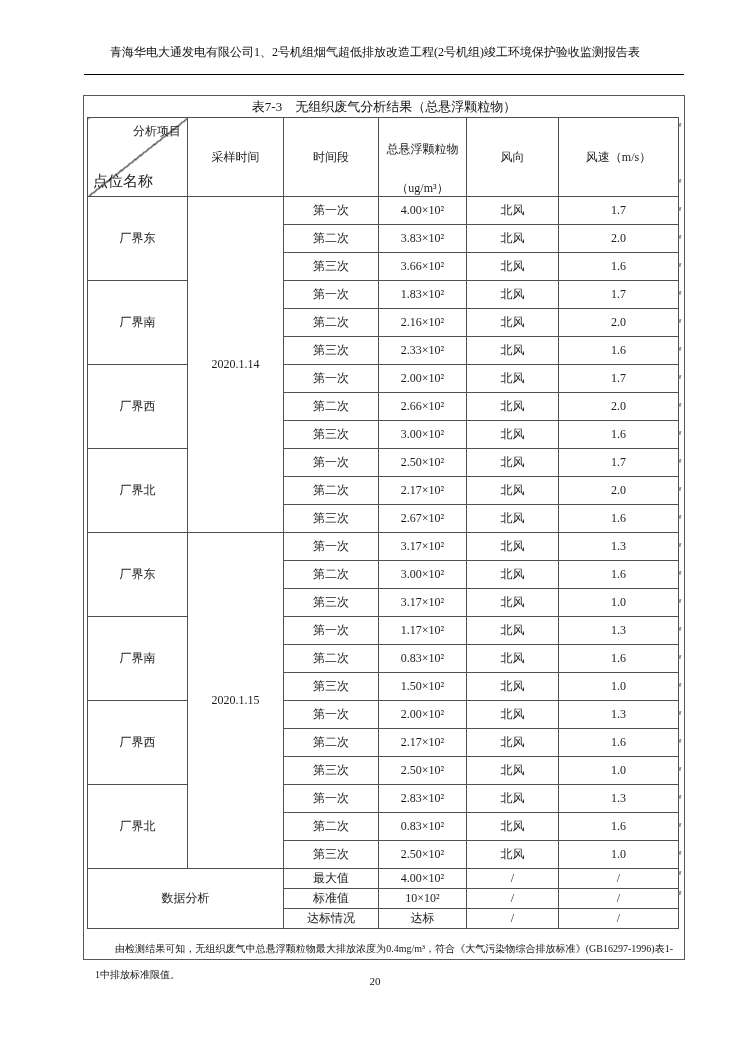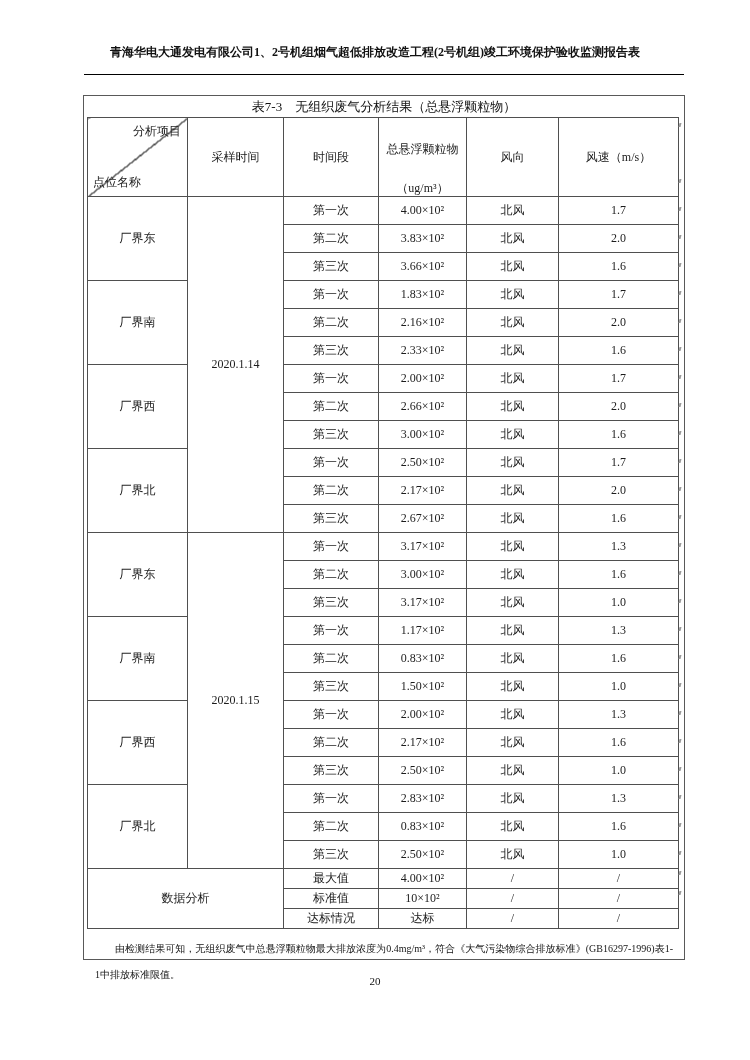--- a/index.html
+++ b/index.html
@@ -3,21 +3,21 @@
 <meta charset="utf-8">
 <style>
   html,body{margin:0;padding:0;}
   body{
     width:750px;height:1060px;background:#ffffff;position:relative;
     font-family:"Liberation Serif","DejaVu Serif",serif;color:#1c1c1c;
     -webkit-font-smoothing:antialiased;
   }
   .doc-header{
     position:absolute;top:44px;left:0;width:750px;text-align:center;
-    font-size:12px;color:#111;letter-spacing:0px;white-space:nowrap;font-weight:bold;
+    font-size:12px;color:#111;letter-spacing:0px;white-space:nowrap;
   }
   .header-rule{
     position:absolute;top:74px;left:84px;width:600px;border-top:1.5px solid #000;
   }
   .content-box{
     position:absolute;top:95px;left:83px;width:602px;height:865px;
     border:1px solid #595959;box-sizing:border-box;background:#fff;
   }
   .table-caption{
     height:21px;line-height:21px;text-align:center;font-weight:normal;
@@ -33,21 +33,21 @@
   }
   tr.header-row{height:56px;}
   tr.data-row{height:28px;}
   tr.analysis-row{height:20px;}
   td.corner{
     position:relative;padding:0;
     background-image:linear-gradient(to bottom right,transparent 49.4%,#4f4f4f 49.4%,#4f4f4f 50.6%,transparent 50.6%);
     margin-top:16px;
   }
   .corner-top{position:absolute;top:5px;right:6px;font-size:12px;}
-  .corner-bottom{position:absolute;bottom:5px;left:5px;font-size:12px;}
+  .corner-bottom{position:absolute;bottom:5px;left:5px;font-size:15px;}
   .tsp-head div{line-height:15px;margin-top:24px;}
   .gutter{
     position:absolute;top:22px;right:1px;width:5px;
   }
   .mark-slot{position:relative;}
   .mark{
     position:absolute;top:5px;left:1px;width:2px;height:4px;background:#9a9a9a;
     transform:skewX(-14deg);
   }
   .conclusion{

